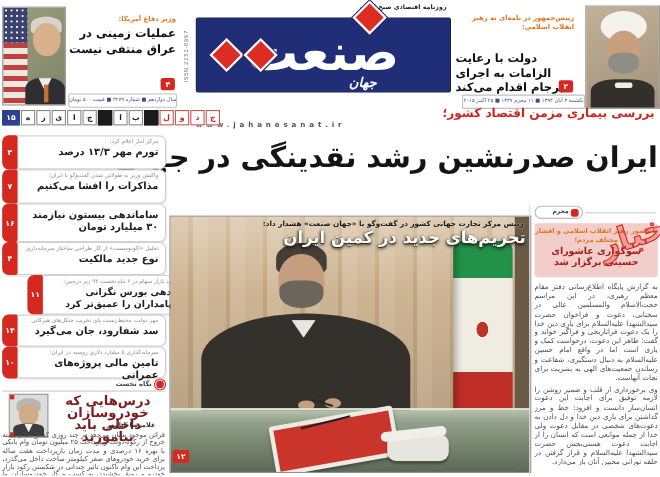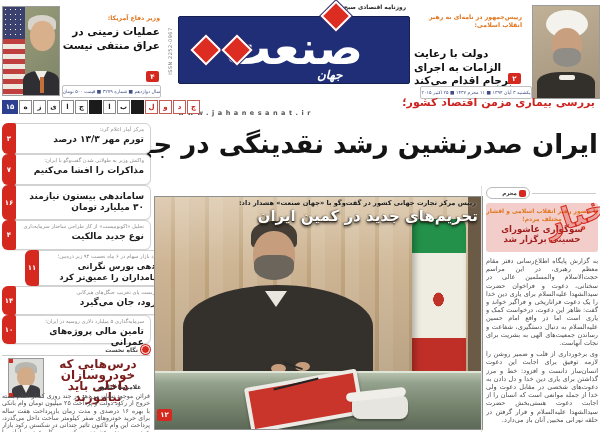--- a/index.html
+++ b/index.html
@@ -174,21 +174,21 @@
   <div class="card" style="top:220px;height:28px;">
     <div class="num">۴</div>
     <div class="ckick">تحلیل «اکونومیست» از کار طراحی ساختار سرمایه‌داری</div>
     <div class="chead">نوع جدید مالکیت</div>
   </div>
   <div class="card" style="top:250px;height:34px;margin-left:23px;">
     <div class="num">۱۱</div>
     <div class="ckick">عملکرد بازار سهام در ۶ ماه نخست ۹۴ زیر ذره‌بین؛</div>
     <div class="chead" style="font-size:8.5px;">بازدهی بورس نگرانی سهامداران را عمیق‌تر کرد</div>
   </div>
-  <div class="card" style="top:286px;height:27px;padding-left:48px;">
+  <div class="card" style="top:286px;height:27px;">
     <div class="num">۱۴</div>
     <div class="ckick">مهر دولت، محیط‌زیست پای تخریب جنگل‌های هیرکانی</div>
     <div class="chead">سد شفارود، جان می‌گیرد</div>
   </div>
   <div class="card" style="top:315px;height:27px;">
     <div class="num">۱۰</div>
     <div class="ckick">سرمایه‌گذاری ۵ میلیارد دلاری روسیه در ایران؛</div>
     <div class="chead">تامین مالی پروژه‌های عمرانی</div>
   </div>
 

